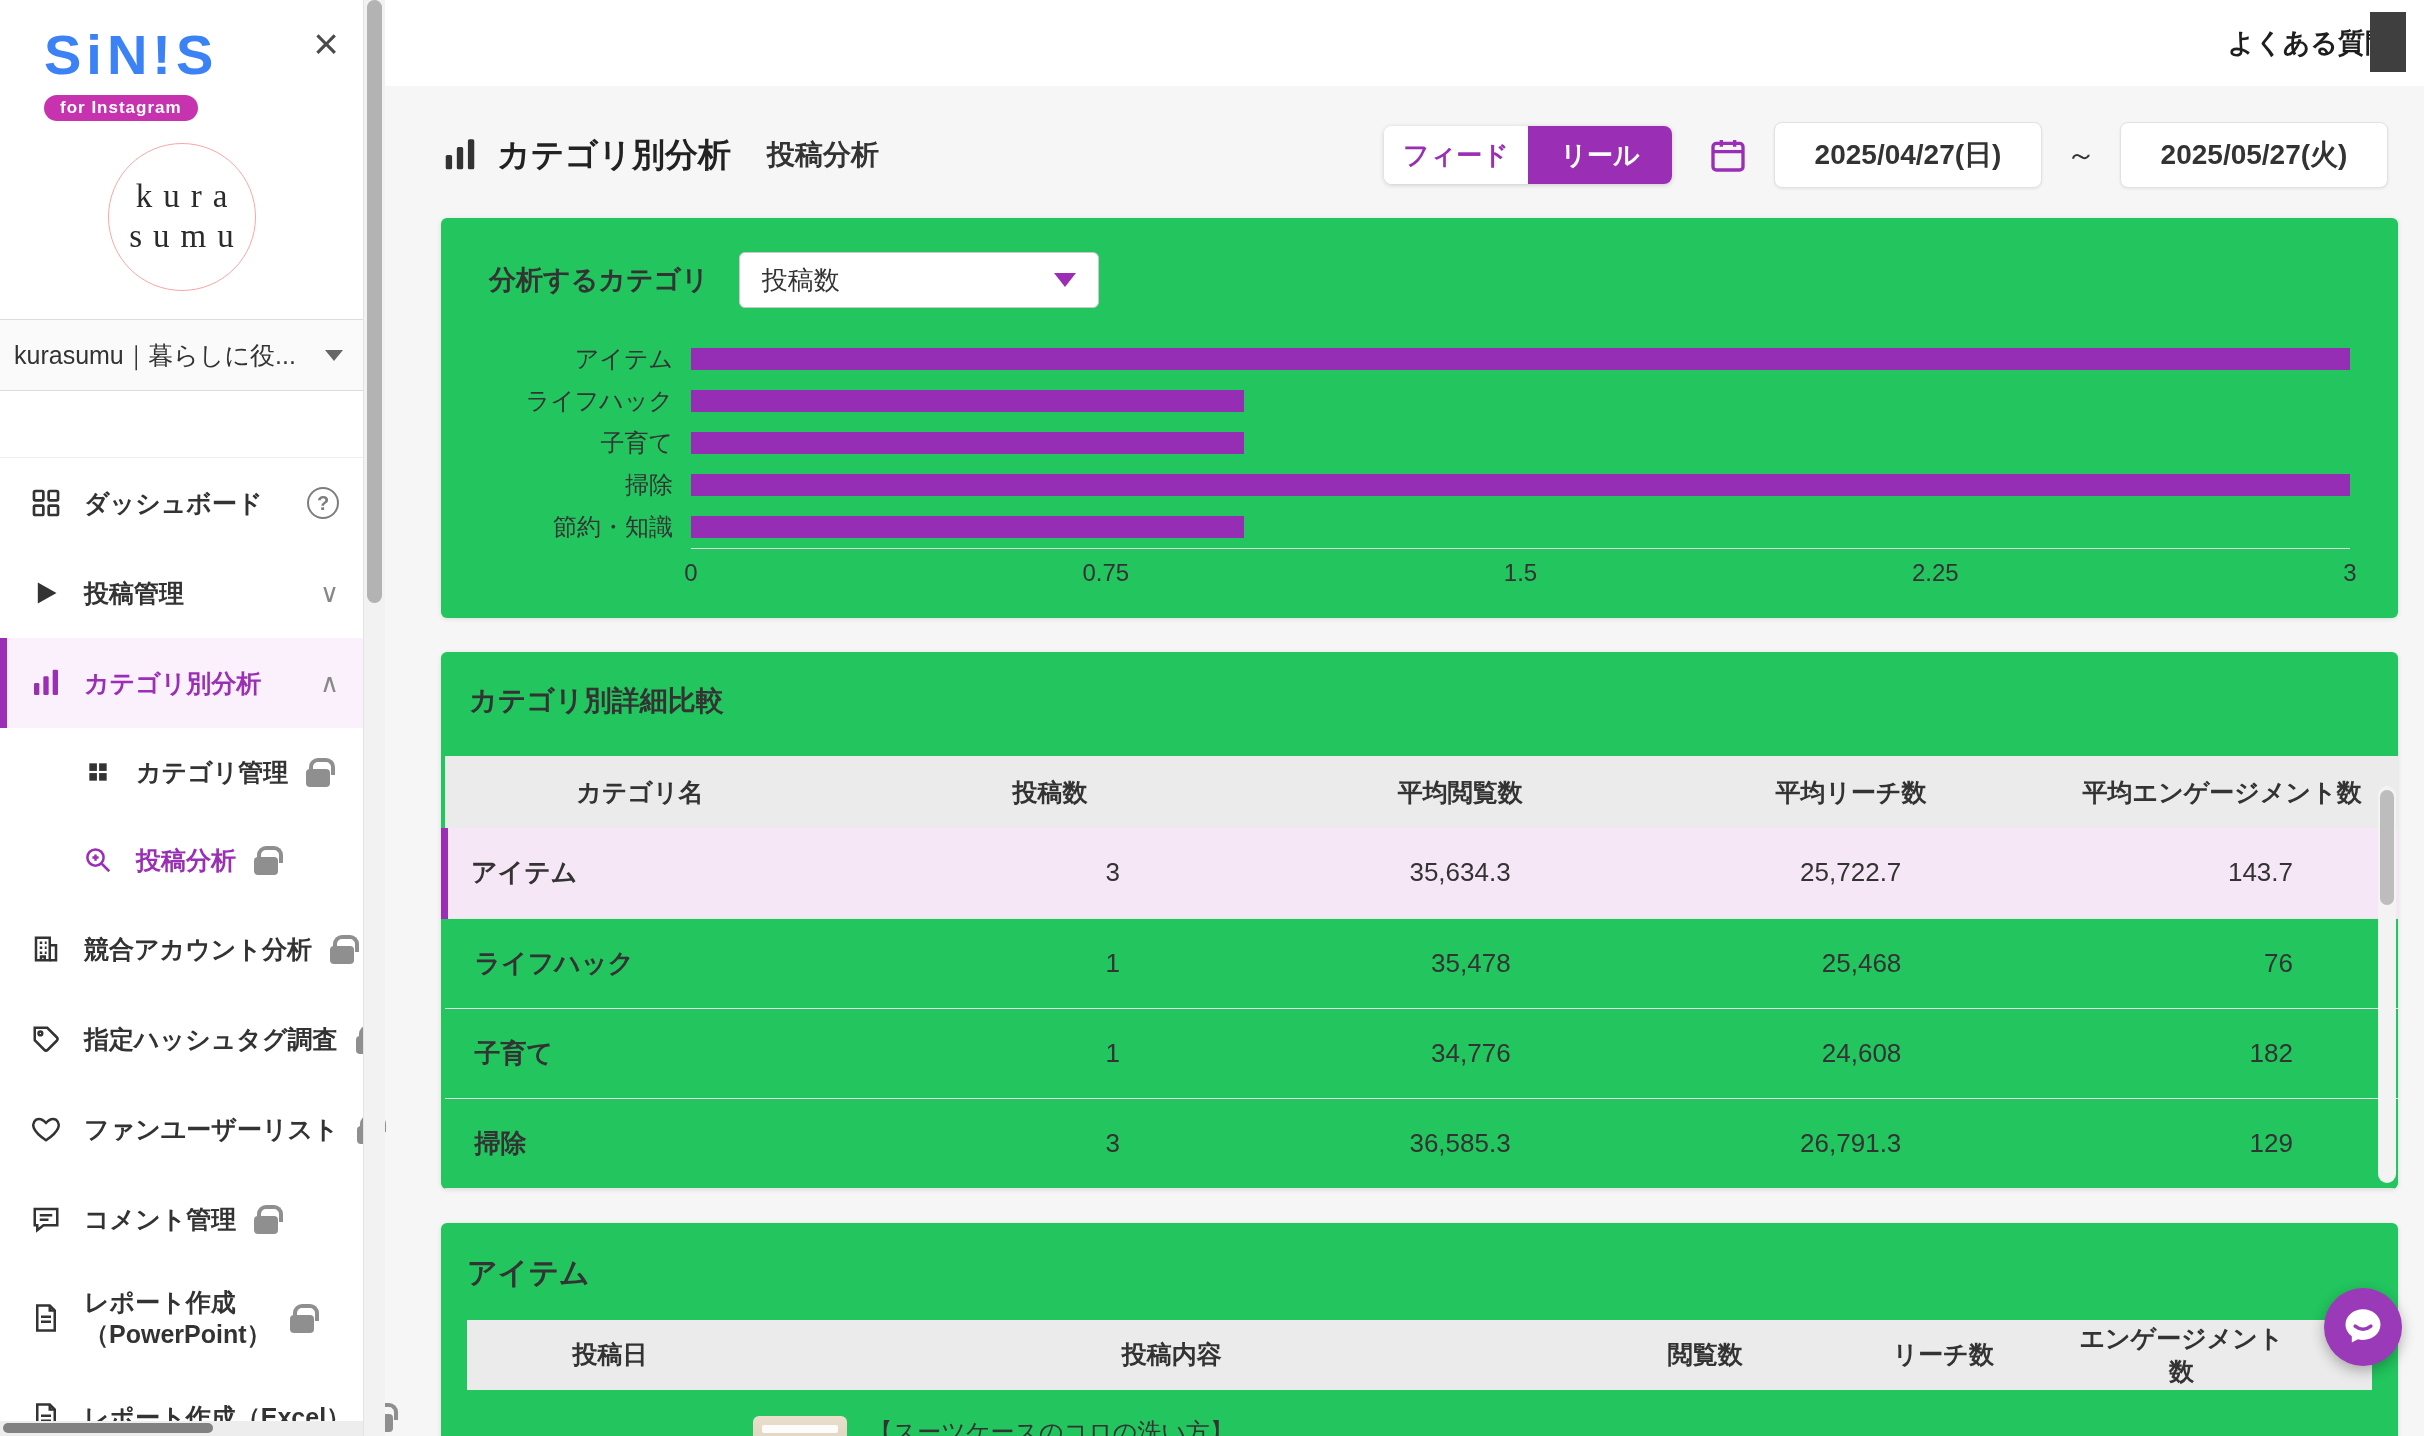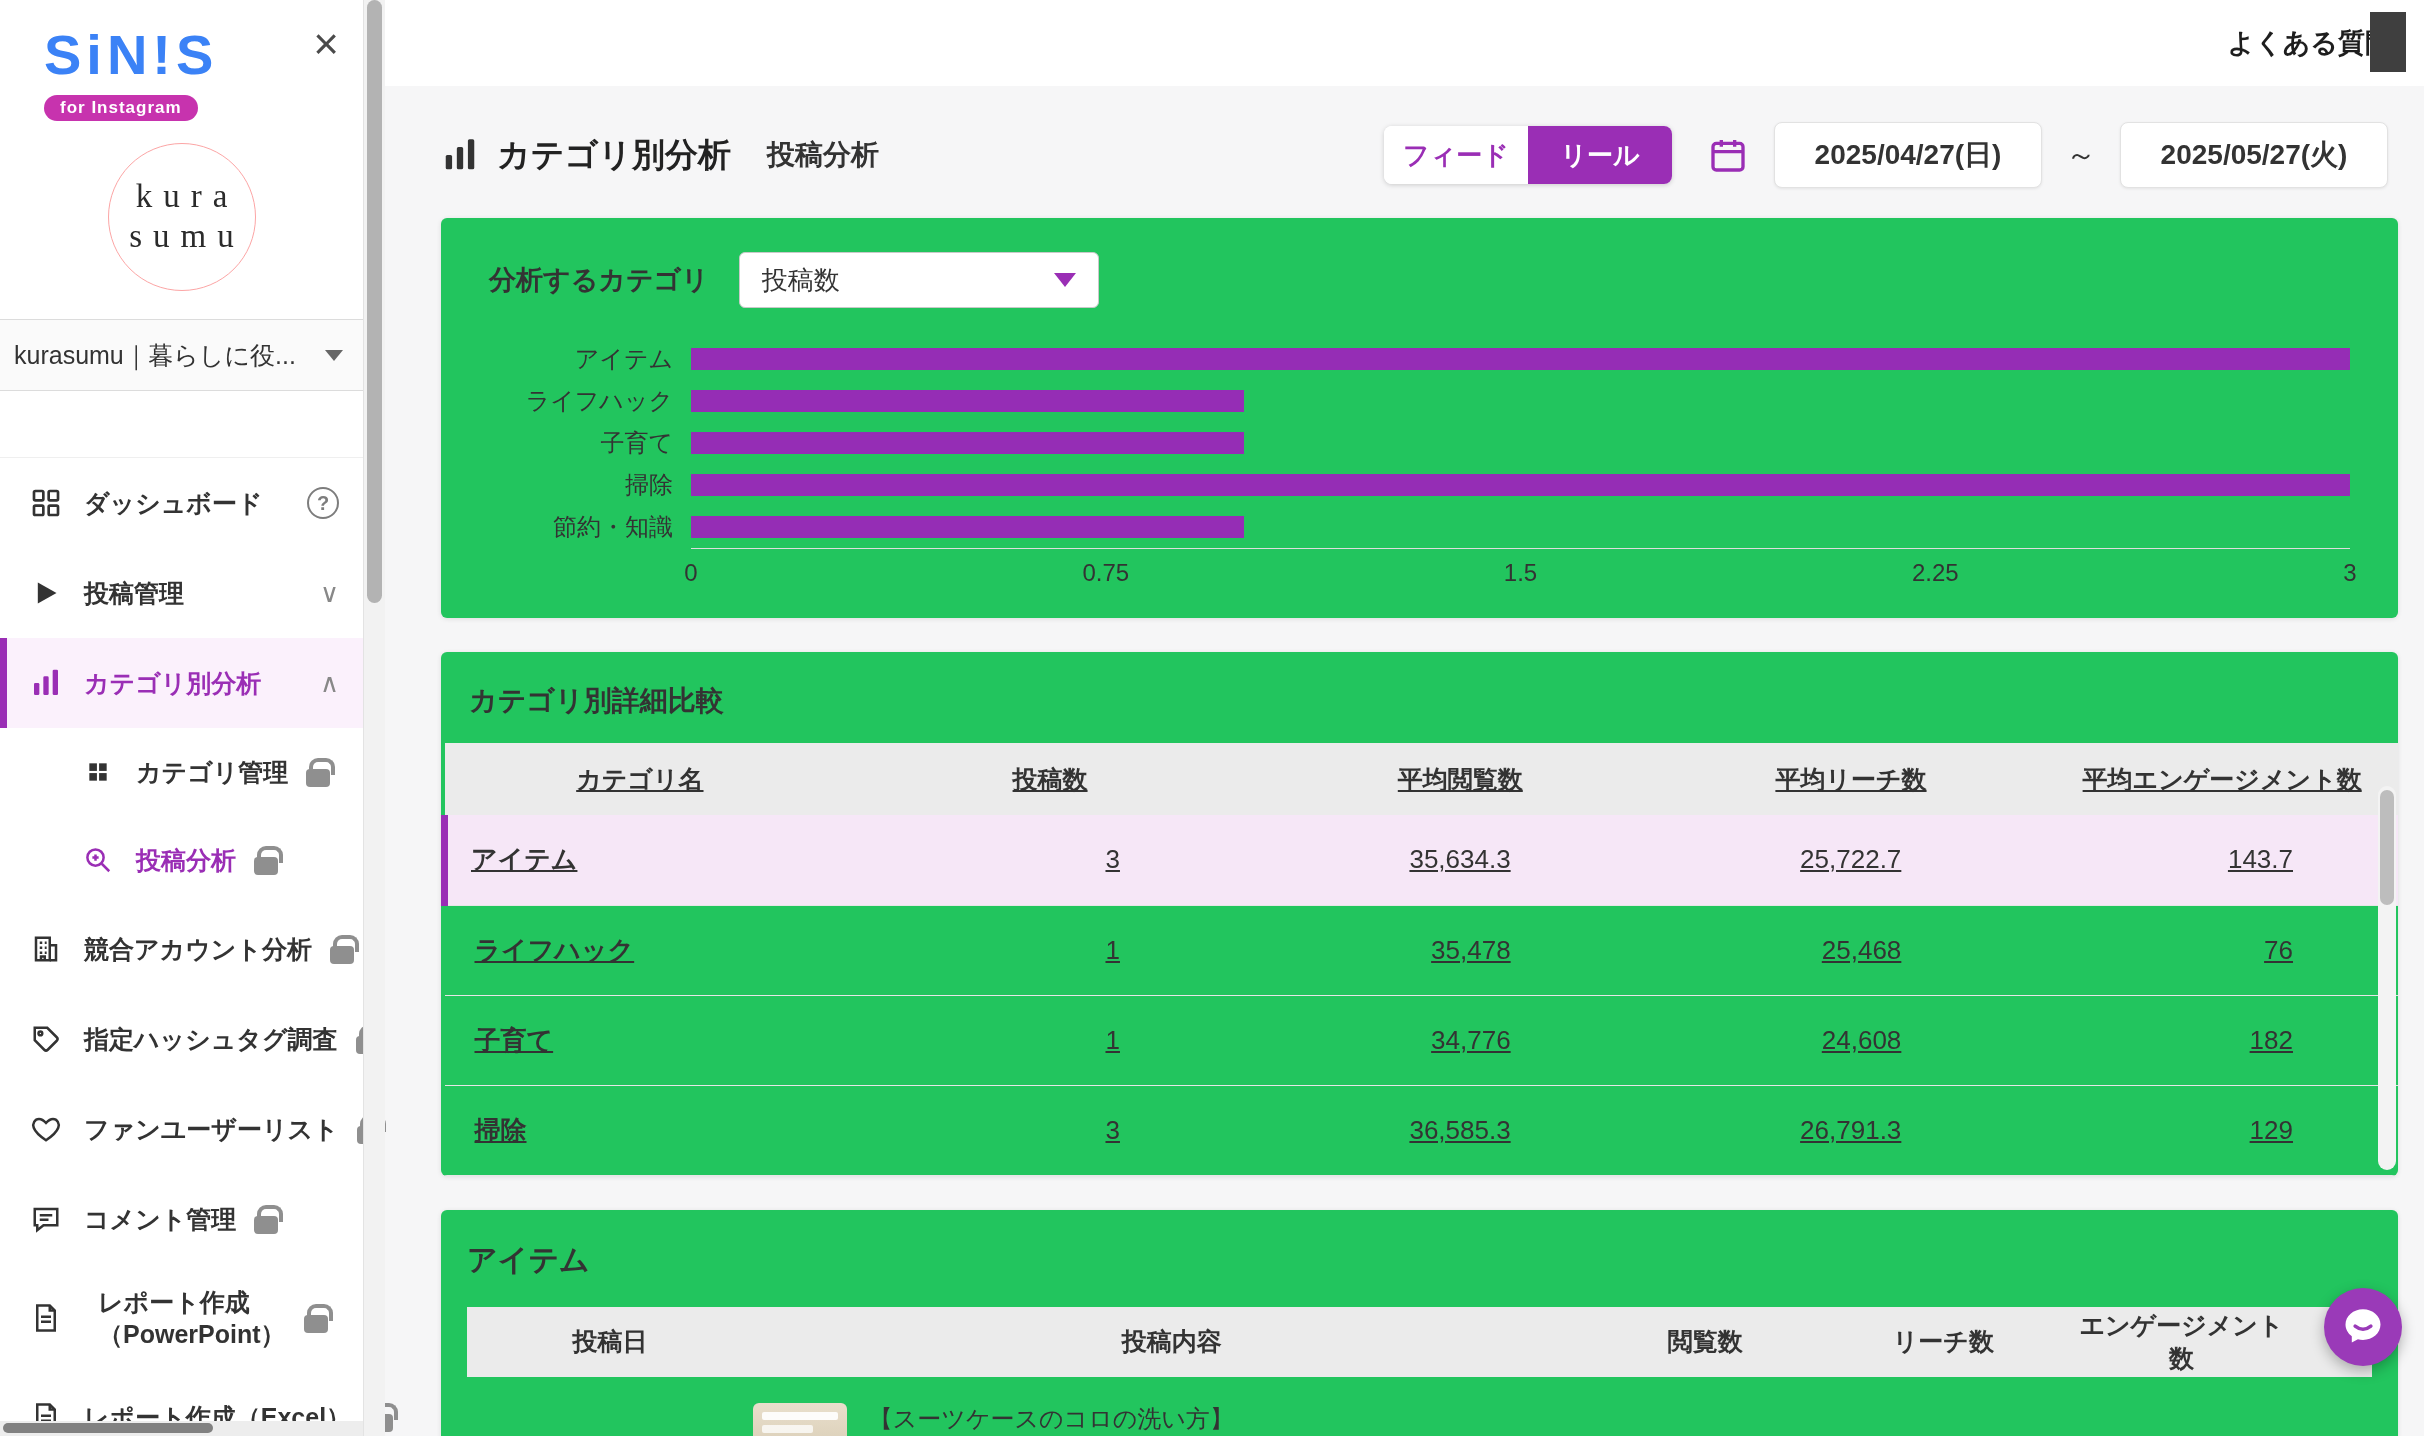--- a/index.html
+++ b/index.html
@@ -30,21 +30,21 @@
 
   .menu { margin-top:66px; border-top:1px solid #efefef; }
   .menu-item { position:relative; height:90px; display:flex; align-items:center; padding:0 24px 0 28px; font-size:25px; font-weight:bold; color:#333; cursor:pointer; }
   .menu-item .mi-icon { width:36px; margin-right:20px; display:flex; justify-content:center; align-items:center; flex:none; }
   .menu-item .mi-label { white-space:nowrap; }
   .menu-item .mi-trail { margin-left:auto; }
   .menu-item.active { background:#fbf1fc; color:#9a2eb5; box-shadow:inset 7px 0 0 #9a2eb5; }
   .menu-item.sub { padding-left:80px; height:88px; }
   .menu-item.sub.active-sub { color:#9a2eb5; }
   .menu-item.two-line { height:108px; }
-  .menu-item.two-line .mi-label { line-height:1.3;margin-left:14px; }
+  .menu-item.two-line .mi-label { line-height:1.3; }
   .chev { color:#888; font-size:26px; font-weight:normal; }
   .help-circle { width:32px; height:32px; border-radius:50%; border:2px solid #7d7d7d; color:#7d7d7d; font-size:20px; display:flex; align-items:center; justify-content:center; font-weight:bold; }
   .lock { width:24px; height:18px; background:#8f8f8f; border-radius:4px; position:relative; margin:12px 0 0 18px; flex:none; }
   .lock:before { content:""; position:absolute; left:3px; top:-11px; width:18px; height:13px; border:4px solid #8f8f8f; border-bottom:none; border-radius:9px 9px 0 0; }
 
   
   .main { position:absolute; left:385px; top:0; right:0; bottom:0; background:#f6f6f7; }
   .main-header { height:86px; background:#fff; display:flex; align-items:center; justify-content:flex-end; padding-right:32px; position:relative; }
   .faq-link { font-size:27px; font-weight:bold; color:#1e1e1e; cursor:pointer; }
   .header-corner { position:absolute; right:18px; top:12px; width:36px; height:60px; background:#3f3f3f; }
@@ -76,21 +76,21 @@
   .chart-ylabel { width:202px; text-align:right; padding-right:18px; font-size:24px; color:#333; flex:none; }
   .chart-track { flex:1; height:42px; display:flex; align-items:center; }
   .chart-bar { height:22px; }
   .chart-axis { margin-left:202px; position:relative; height:44px; border-top:1px solid #ddd; }
   .chart-tick { position:absolute; top:10px; transform:translateX(-50%); font-size:24px; color:#333; }
 
   
   .comp-card { margin:34px 26px 0 56px; padding-top:30px; position:relative; overflow:hidden; }
   .comp-title { font-size:28px; font-weight:bold; padding-left:28px; }
   table { width:100%; border-collapse:collapse; }
-  .comp-table { margin-top:23px;text-decoration:underline; }
+  .comp-table { margin-top:36px; }
   .comp-table th { background:#ebebeb; height:72px; font-size:25px; font-weight:bold; text-align:center; color:#333; }
   .comp-table td { height:90px; border-bottom:1px solid #e6e6e6; font-size:26px; }
   .comp-table td.cat { font-weight:bold; padding-left:30px; }
   .comp-table td.num { text-align:right; padding-right:145px; }
   .comp-table td.num.last { padding-right:105px; }
   .comp-table tr.highlight { background:#f6e7f7; }
   .comp-table tr.highlight td.cat { border-left:7px solid #9a2eb5; padding-left:23px; }
   .comp-scroll { position:absolute; right:2px; top:134px; bottom:6px; width:18px; background:#f3f3f3; border-radius:9px; }
   .comp-scroll .thumb { position:absolute; top:4px; left:2px; width:14px; height:115px; background:#bdbdbd; border-radius:7px; cursor:grab; }
 

